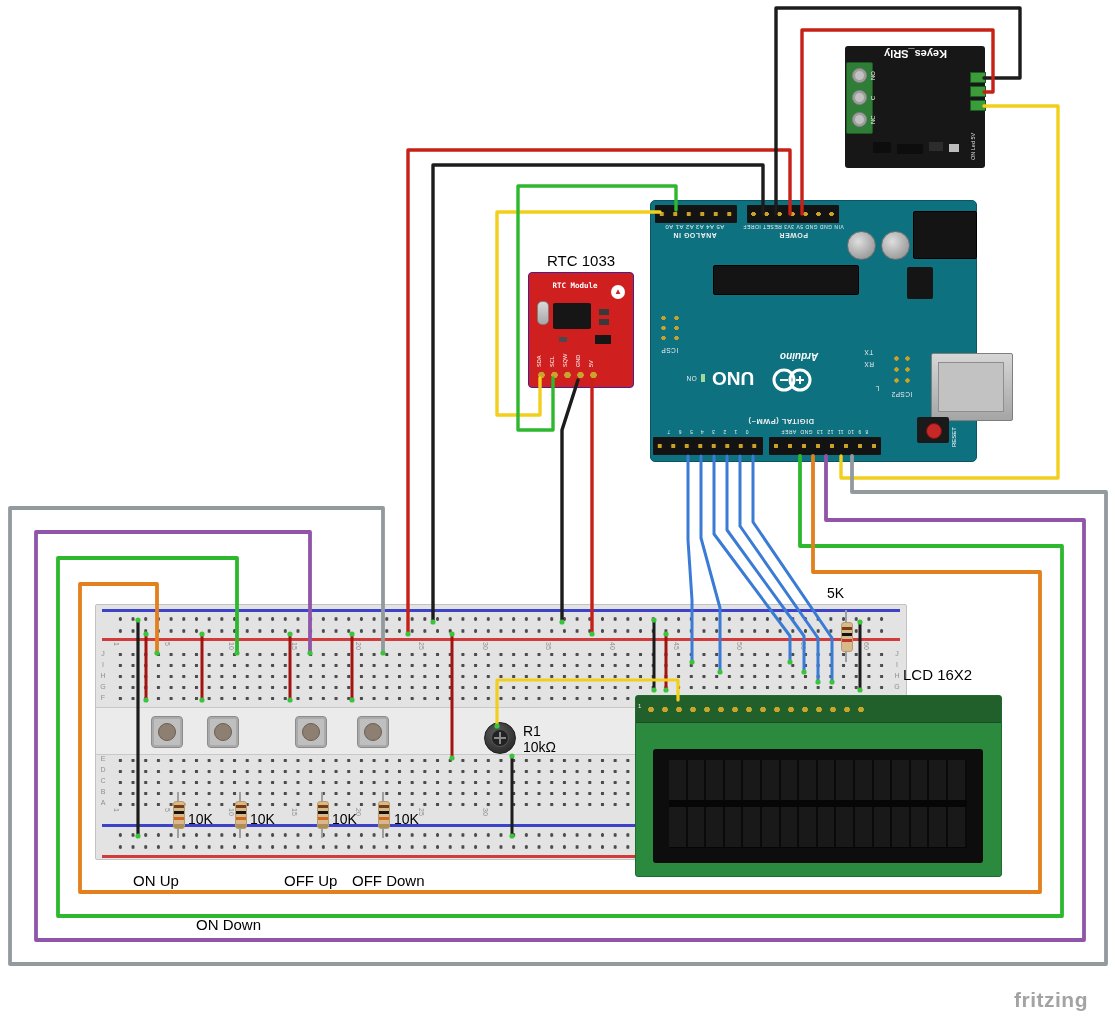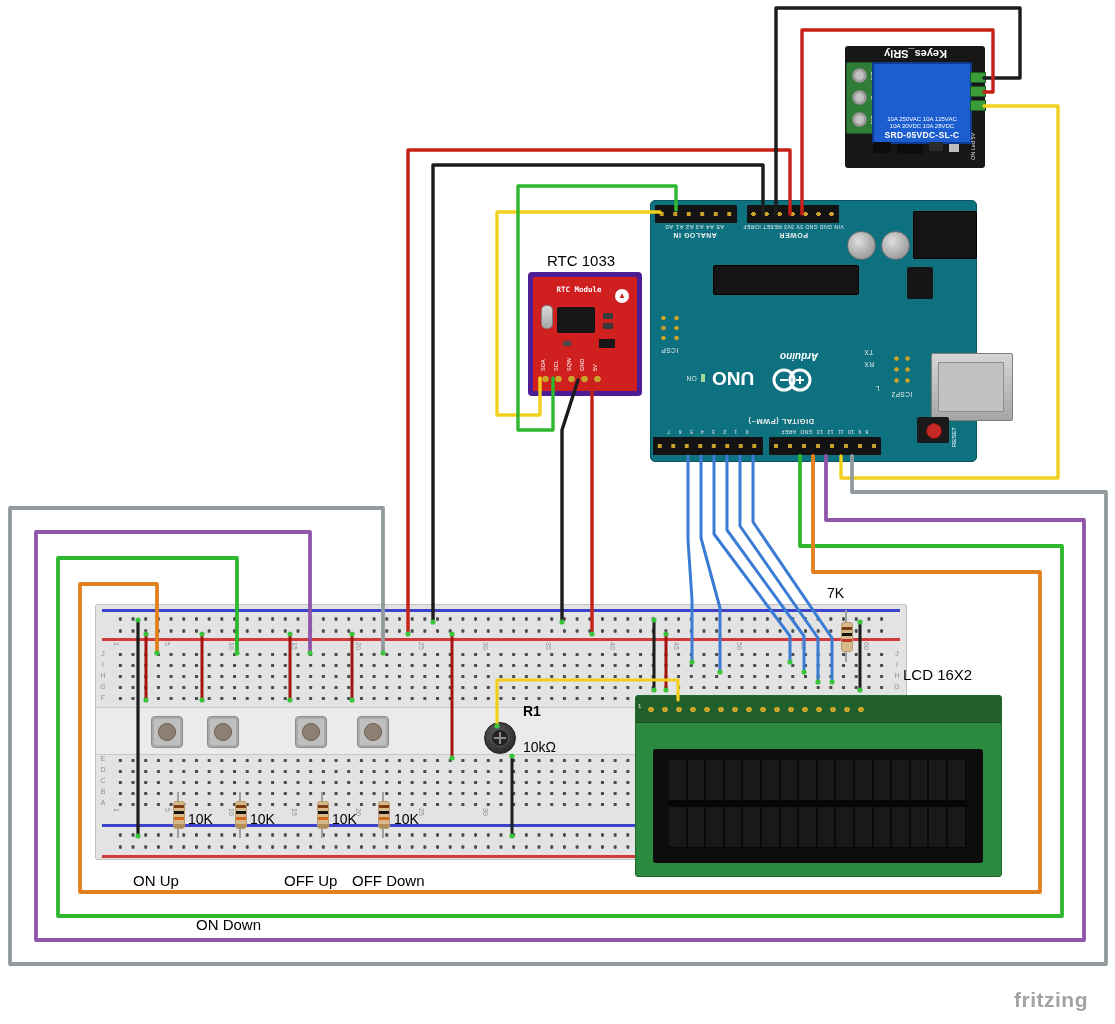--- a/index.html
+++ b/index.html
@@ -47,21 +47,21 @@
   
   .lcd{position:absolute;left:635px;top:695px;width:365px;height:180px;background:#2c8a3e;
        border:1px solid #1f6b2e;border-radius:3px;}
   .lcd-hdr{position:absolute;left:0;top:0;right:0;height:26px;background:#215f2b;border-bottom:1px solid #1a4d22;}
   .lcd-bezel{position:absolute;left:17px;top:53px;width:330px;height:114px;background:#0d0d0d;border-radius:3px;}
   .lcd-display{position:absolute;left:33px;top:64px;width:298px;height:88px;background-color:#0a0a0a;
        background-image:repeating-linear-gradient(180deg,transparent 0 40px,#060606 40px 47px),
                         repeating-linear-gradient(90deg,#191919 0 16.6px,#0a0a0a 16.6px 18.6px);}
   
   .rtc{position:absolute;left:528px;top:272px;width:104px;height:114px;background:#d01f1f;
-       border:5px solid #4c1d95;border-radius:4px;}
+       border:1px solid #4c1d95;border-radius:4px;}
   
   .relay{position:absolute;left:845px;top:46px;width:140px;height:122px;background:#171717;border-radius:3px;}
   .relay-blue{position:absolute;left:27px;top:16px;width:96px;height:78px;background:#1c5dd0;
        border:2px solid #0c3c93;border-radius:2px;}
   .relay-txt{position:absolute;left:2px;right:2px;bottom:3px;color:#fff;text-align:center;
        font-size:6px;line-height:7px;white-space:nowrap;}
   .relay-model{font-size:8.5px;font-weight:bold;margin-top:2px;letter-spacing:0.3px;}
   .screw{position:absolute;width:13px;height:13px;border-radius:50%;background:#c2c2c2;border:1px solid #7e7e7e;
        box-shadow:inset 0 0 0 2px #9d9d9d;}
   .wm{position:absolute;left:1014px;top:988px;font:bold 21px "Liberation Sans",sans-serif;color:#a3a3a3;letter-spacing:0.5px;}
@@ -222,41 +222,34 @@
   <div class="relay">
     <div class="abs" style="left:0;top:2px;width:140px;text-align:center;color:#fff;font-size:11px;font-weight:bold;"><span class="r180">Keyes_SRly</span></div>
     <div class="abs" style="left:1px;top:16px;width:25px;height:70px;background:#2f7d36;border:1px solid #1d5a23;border-radius:2px;">
       <div class="screw" style="left:5px;top:5px;"></div>
       <div class="screw" style="left:5px;top:27px;"></div>
       <div class="screw" style="left:5px;top:49px;"></div>
     </div>
     <div class="vtext" style="left:25px;top:20px;height:14px;font-size:6px;">NO</div>
     <div class="vtext" style="left:25px;top:44px;height:10px;font-size:6px;">C</div>
     <div class="vtext" style="left:25px;top:64px;height:14px;font-size:6px;">NC</div>
-    <div class="relay-blue">
-      <div class="relay-txt">
-        <div>10A 250VAC  10A 125VAC</div>
-        <div>10A  30VDC  10A  28VDC</div>
-        <div class="relay-model">SRD-05VDC-SL-C</div>
-      </div>
-    </div>
     <div class="abs" style="left:125px;top:26px;width:14px;height:9px;background:#3a9d3a;border:1px solid #1d5a23;"></div>
     <div class="abs" style="left:125px;top:40px;width:14px;height:9px;background:#3a9d3a;border:1px solid #1d5a23;"></div>
     <div class="abs" style="left:125px;top:54px;width:14px;height:9px;background:#3a9d3a;border:1px solid #1d5a23;"></div>
     <div class="abs" style="left:28px;top:96px;width:18px;height:11px;background:#0d0d0d;"></div>
     <div class="abs" style="left:52px;top:98px;width:26px;height:10px;background:#0d0d0d;"></div>
     <div class="abs" style="left:84px;top:96px;width:14px;height:9px;background:#2c2c2c;"></div>
     <div class="abs" style="left:104px;top:98px;width:10px;height:8px;background:#bdbdbd;"></div>
     <div class="vtext" style="left:126px;top:68px;height:46px;font-size:5.5px;color:#ddd;">ON Led 5V</div>
   </div>
 
   <div class="lbl" style="left:547px;top:252px;">RTC 1033</div>
-  <div class="lbl lbl14" style="left:827px;top:585px;">7K</div>
+  <div class="lbl lbl14" style="left:827px;top:585px;">5K</div>
   <div class="lbl" style="left:903px;top:666px;text-align:right;">LCD 16X2</div>
-  <div class="lbl lbl14" style="left:523px;top:703px;font-weight:bold;">R1</div>
+  <div class="lbl lbl14" style="left:523px;top:723px;">R1</div>
   <div class="lbl lbl14" style="left:523px;top:739px;">10kΩ</div>
   <div class="lbl lbl14" style="left:188px;top:811px;">10K</div>
   <div class="lbl lbl14" style="left:250px;top:811px;">10K</div>
   <div class="lbl lbl14" style="left:332px;top:811px;">10K</div>
   <div class="lbl lbl14" style="left:394px;top:811px;">10K</div>
   <div class="lbl" style="left:133px;top:872px;">ON Up</div>
   <div class="lbl" style="left:196px;top:872px;margin-top:44px;">ON Down</div>
   <div class="lbl" style="left:284px;top:872px;">OFF Up</div>
   <div class="lbl" style="left:352px;top:872px;">OFF Down</div>
   <div class="wm">fritzing</div>

